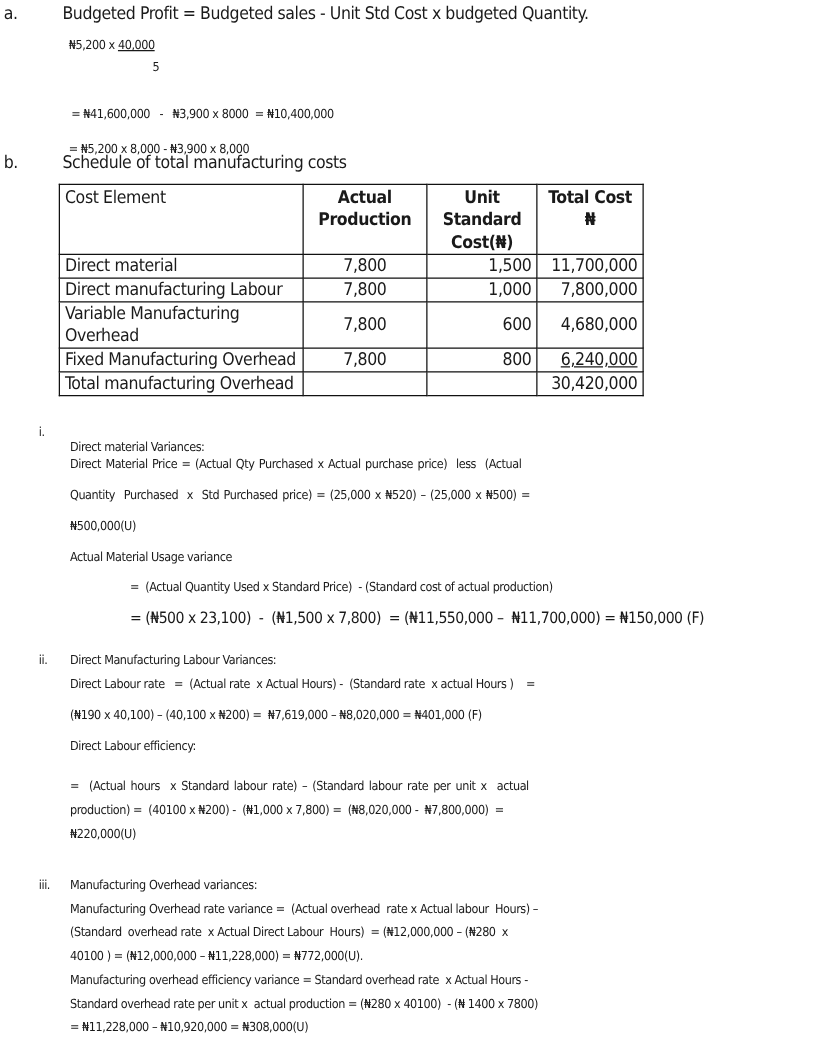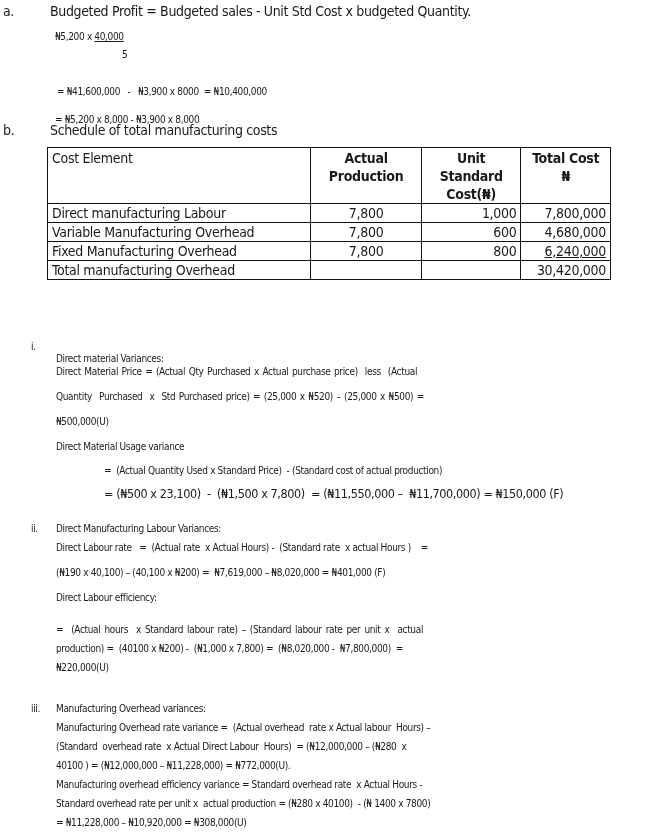--- a/index.html
+++ b/index.html
@@ -10,21 +10,21 @@
   }
   .abs { position: absolute; white-space: nowrap; }
   .t14 { font-size: 14px; letter-spacing: -0.35px; }
   .t13 { font-size: 10px; letter-spacing: -0.35px; }
   .t12 { font-size: 12.5px; letter-spacing: -0.4px; }
   .u { text-decoration: underline; }
 
   
   table.sched {
     position: absolute; left: 47px; top: 147px;
-    border-collapse: collapse; width: 564px;
+    border-collapse: collapse; width: 468px;
     font-family: "DejaVu Sans Condensed", "Liberation Sans Narrow", "Liberation Sans", sans-serif;
     font-size: 14px; letter-spacing: -0.3px; color: #1a1a1a;
   }
   table.sched td, table.sched th {
     border: 1.2px solid #111;
     padding: 0 4px; line-height: 18px; height: 18px;
   }
   table.sched th { font-weight: bold; vertical-align: top; text-align: center; height: 54px; padding-top: 1px; }
   table.sched th.left { text-align: left; font-weight: normal; }
   table.sched td.c { text-align: center; }
@@ -67,20 +67,26 @@
         <div>Cost(₦)</div>
       </th>
       <th>
         <div>Total Cost</div>
         <div>₦</div>
       </th>
     </tr>
   </thead>
   <tbody>
     <tr class="row">
+      <td>Direct material</td>
+      <td class="c">7,800</td>
+      <td class="r">1,500</td>
+      <td class="r">11,700,000</td>
+    </tr>
+    <tr class="row">
       <td>Direct manufacturing Labour</td>
       <td class="c">7,800</td>
       <td class="r">1,000</td>
       <td class="r">7,800,000</td>
     </tr>
     <tr class="row">
       <td>Variable Manufacturing Overhead</td>
       <td class="c">7,800</td>
       <td class="r">600</td>
       <td class="r">4,680,000</td>
@@ -98,21 +104,21 @@
       <td class="r"><span class="dul">30,420,000</span></td>
     </tr>
   </tbody>
 </table>
 
 <div class="abs t13" style="left:31px; top:341px;">i.</div>
 <div class="abs t13" style="left:56px; top:341px;margin-top:12px;">Direct material Variances:</div>
 <div class="abs t13" style="left:56px; top:366px; width:553px; white-space:pre; word-spacing:1px;">Direct Material Price = (Actual Qty Purchased x Actual purchase price)  less  (Actual</div>
 <div class="abs t13" style="left:56px; top:391px; width:553px; white-space:pre; word-spacing:1px;">Quantity  Purchased  x  Std Purchased price) = (25,000 x ₦520) – (25,000 x ₦500) =</div>
 <div class="abs t13" style="left:56px; top:416px;">₦500,000(U)</div>
-<div class="abs t13" style="left:56px; top:441px;">Direct Material Usage variance</div>
+<div class="abs t13" style="left:56px; top:441px;">Actual Material Usage variance</div>
 <div class="abs t13" style="left:104px; top:465px; white-space:pre;">=  (Actual Quantity Used x Standard Price)  - (Standard cost of actual production)</div>
 <div class="abs t12" style="left:104px; top:486px; white-space:pre;">= (₦500 x 23,100)  -  (₦1,500 x 7,800)  = (₦11,550,000 –  ₦11,700,000) = ₦150,000 (F)</div>
 
 <div class="abs t13" style="left:31px; top:523px;">ii.</div>
 <div class="abs t13" style="left:56px; top:523px;">Direct Manufacturing Labour Variances:</div>
 <div class="abs t13" style="left:56px; top:542px; white-space:pre;">Direct Labour rate   =  (Actual rate  x Actual Hours) -  (Standard rate  x actual Hours )    =</div>
 <div class="abs t13" style="left:56px; top:567px; white-space:pre;">(₦190 x 40,100) – (40,100 x ₦200) =  ₦7,619,000 – ₦8,020,000 = ₦401,000 (F)</div>
 <div class="abs t13" style="left:56px; top:592px;">Direct Labour efficiency:</div>
 <div class="abs t13" style="left:56px; top:624px; white-space:pre; word-spacing:1.5px;">=  (Actual hours  x Standard labour rate) – (Standard labour rate per unit x  actual</div>
 <div class="abs t13" style="left:56px; top:643px; white-space:pre;">production) =  (40100 x ₦200) -  (₦1,000 x 7,800) =  (₦8,020,000 -  ₦7,800,000)  =</div>

